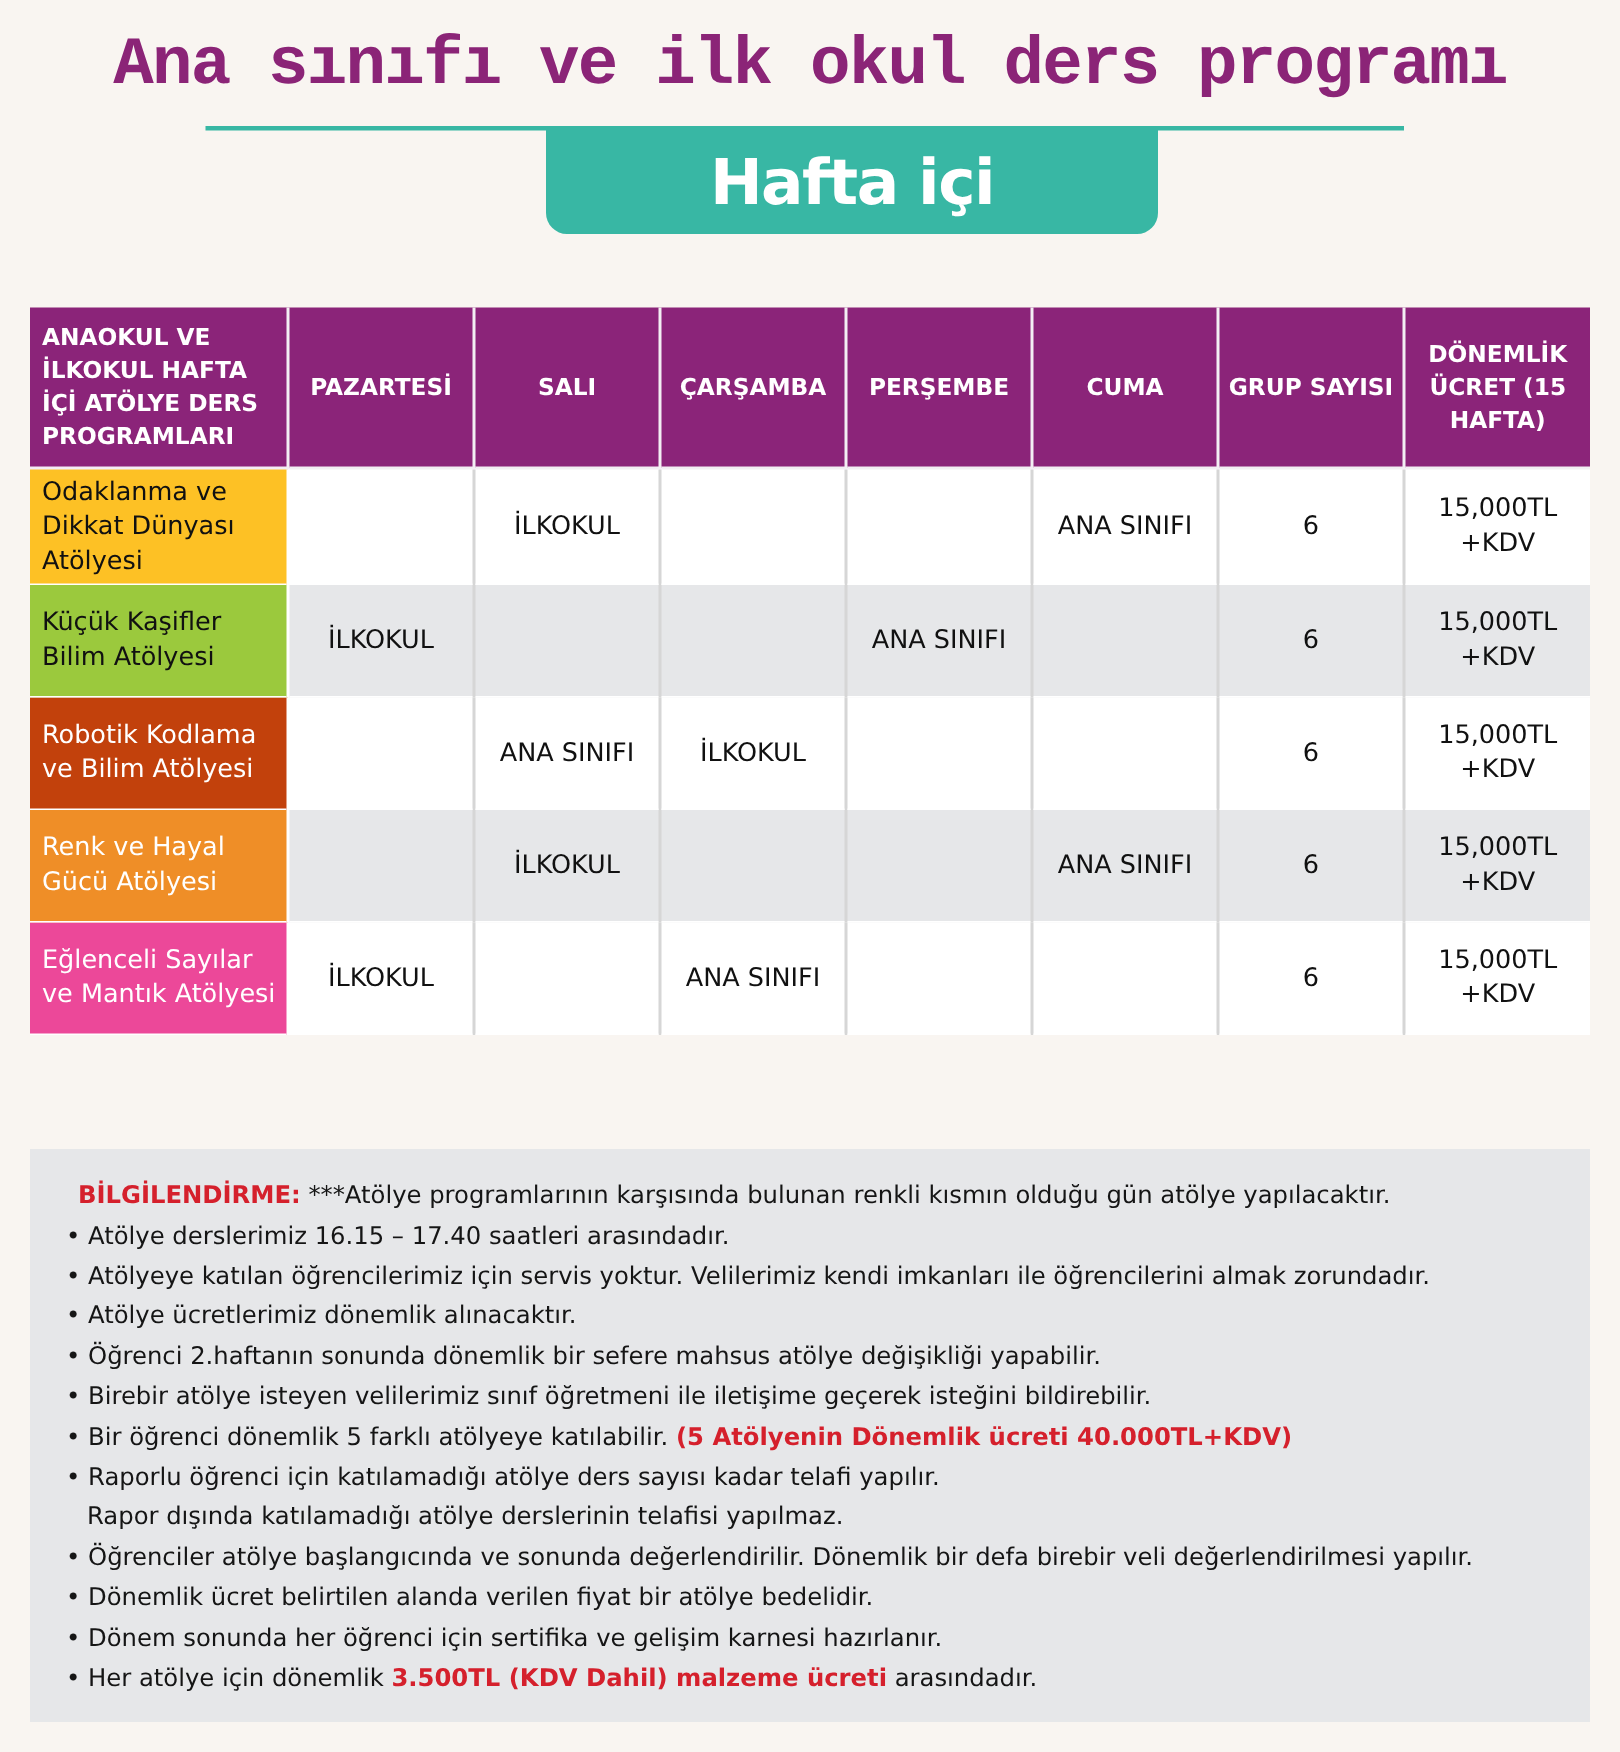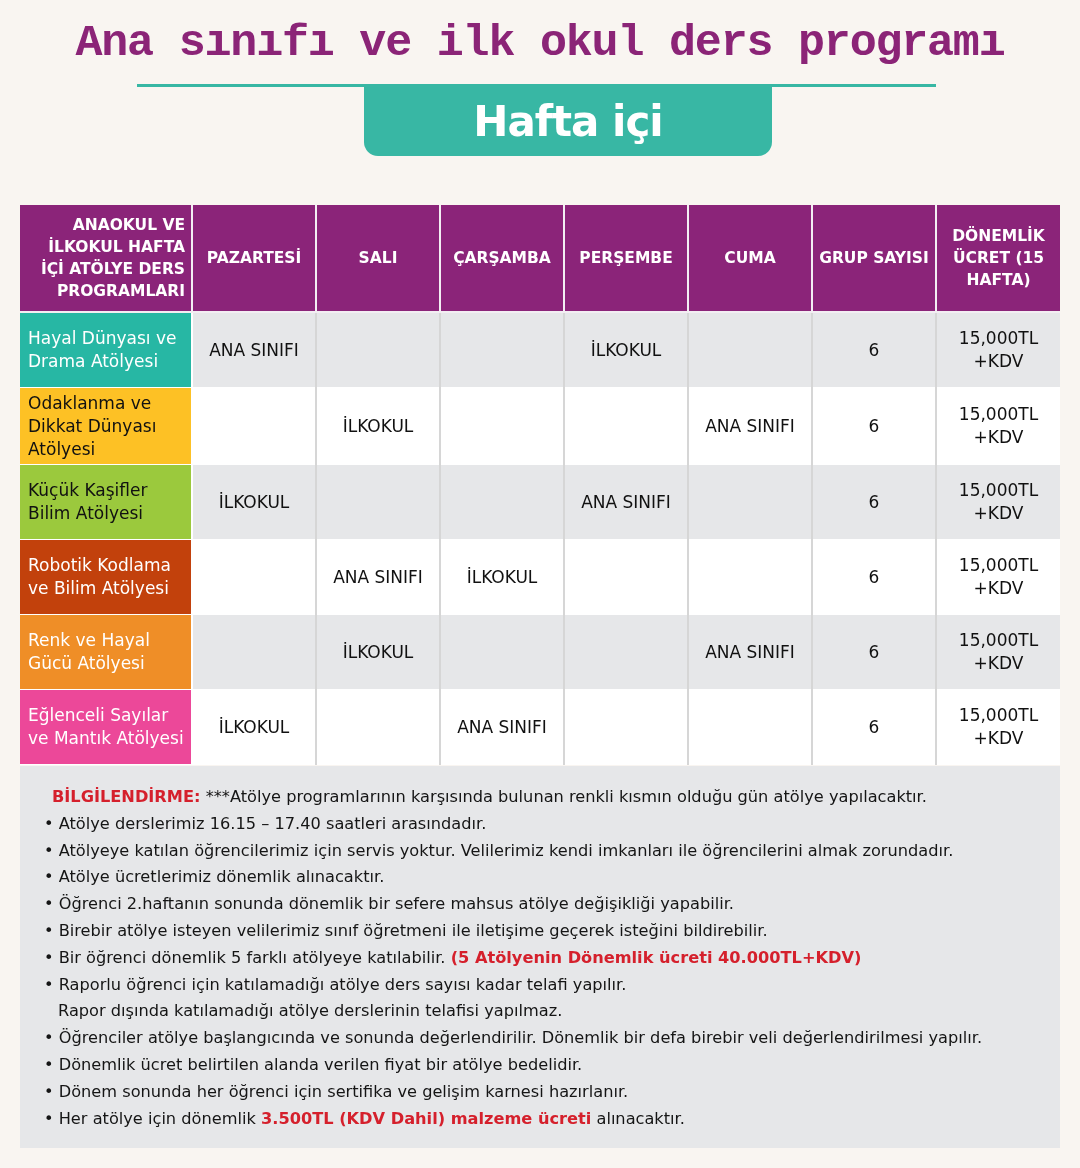--- a/index.html
+++ b/index.html
@@ -30,21 +30,21 @@
       position: absolute; left: 20px; top: 205px;
       width: 1040px; border-collapse: collapse; table-layout: fixed;
     }
     table.sched th {
       background: #8b2479; color: #fff;
       font-family: "DejaVu Sans", sans-serif; font-weight: bold;
       font-size: 15.5px; line-height: 22px;
       border: 2px solid #f3eef3; border-top: none;
       height: 106px; padding: 0 6px; text-align: center;
     }
-    table.sched th:first-child { text-align: right; padding-left: 20px; border-left: none; }
+    table.sched th:first-child { text-align: left; padding-left: 8px; border-left: none; }
     table.sched th:last-child { border-right: none; }
     table.sched td {
       font-family: "DejaVu Sans", sans-serif;
       font-size: 17px; color: #111; text-align: center;
       border-left: 2px solid #d6d6d6; border-right: 2px solid #d6d6d6;
       border-top: 1px solid #fff; border-bottom: 1px solid #fff;
       padding: 0 4px;
     }
     table.sched tr.r-gray td { background: #e6e7e9; height: 74px; }
     table.sched tr.r-white td { background: #ffffff; height: 74px; }
@@ -89,30 +89,20 @@
       <th>PAZARTESİ</th>
       <th>SALI</th>
       <th>ÇARŞAMBA</th>
       <th>PERŞEMBE</th>
       <th>CUMA</th>
       <th>GRUP SAYISI</th>
       <th>DÖNEMLİK ÜCRET (15 HAFTA)</th>
     </tr>
   </thead>
   <tbody>
-    <tr class="r-gray">
-      <td class="label" style="background:#27b7a4;color:#fff">Hayal Dünyası ve Drama Atölyesi</td>
-      <td>ANA SINIFI</td>
-      <td></td>
-      <td></td>
-      <td>İLKOKUL</td>
-      <td></td>
-      <td>6</td>
-      <td class="price"><span>15,000TL</span><br><span>+KDV</span></td>
-    </tr>
     <tr class="r-white tall">
       <td class="label" style="background:#fdc125;color:#111">Odaklanma ve Dikkat Dünyası Atölyesi</td>
       <td></td>
       <td>İLKOKUL</td>
       <td></td>
       <td></td>
       <td>ANA SINIFI</td>
       <td>6</td>
       <td class="price"><span>15,000TL</span><br><span>+KDV</span></td>
     </tr>
@@ -170,15 +160,15 @@
   <div class="line">• Birebir atölye isteyen velilerimiz sınıf öğretmeni ile iletişime geçerek isteğini bildirebilir.</div>
   <div class="line">
     <span>• Bir öğrenci dönemlik 5 farklı atölyeye katılabilir. </span><span class="hl">(5 Atölyenin Dönemlik ücreti 40.000TL+KDV)</span>
   </div>
   <div class="line">• Raporlu öğrenci için katılamadığı atölye ders sayısı kadar telafi yapılır.</div>
   <div class="line indent">Rapor dışında katılamadığı atölye derslerinin telafisi yapılmaz.</div>
   <div class="line">• Öğrenciler atölye başlangıcında ve sonunda değerlendirilir. Dönemlik bir defa birebir veli değerlendirilmesi yapılır.</div>
   <div class="line">• Dönemlik ücret belirtilen alanda verilen fiyat bir atölye bedelidir.</div>
   <div class="line">• Dönem sonunda her öğrenci için sertifika ve gelişim karnesi hazırlanır.</div>
   <div class="line">
-    <span>• Her atölye için dönemlik </span><span class="hl">3.500TL (KDV Dahil) malzeme ücreti</span><span> alınacaktır.</span>
+    <span>• Her atölye için dönemlik </span><span class="hl">3.500TL (KDV Dahil) malzeme ücreti</span><span> arasındadır.</span>
   </div>
 </div>
 
 </body></html>

